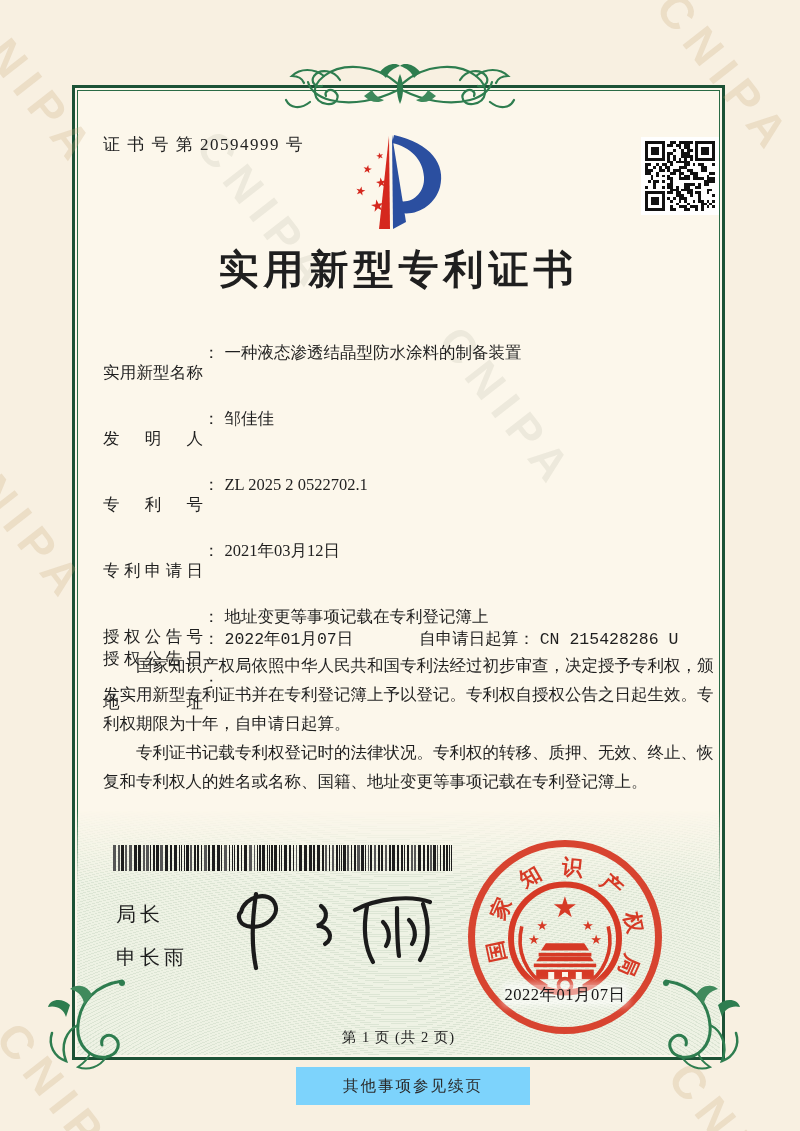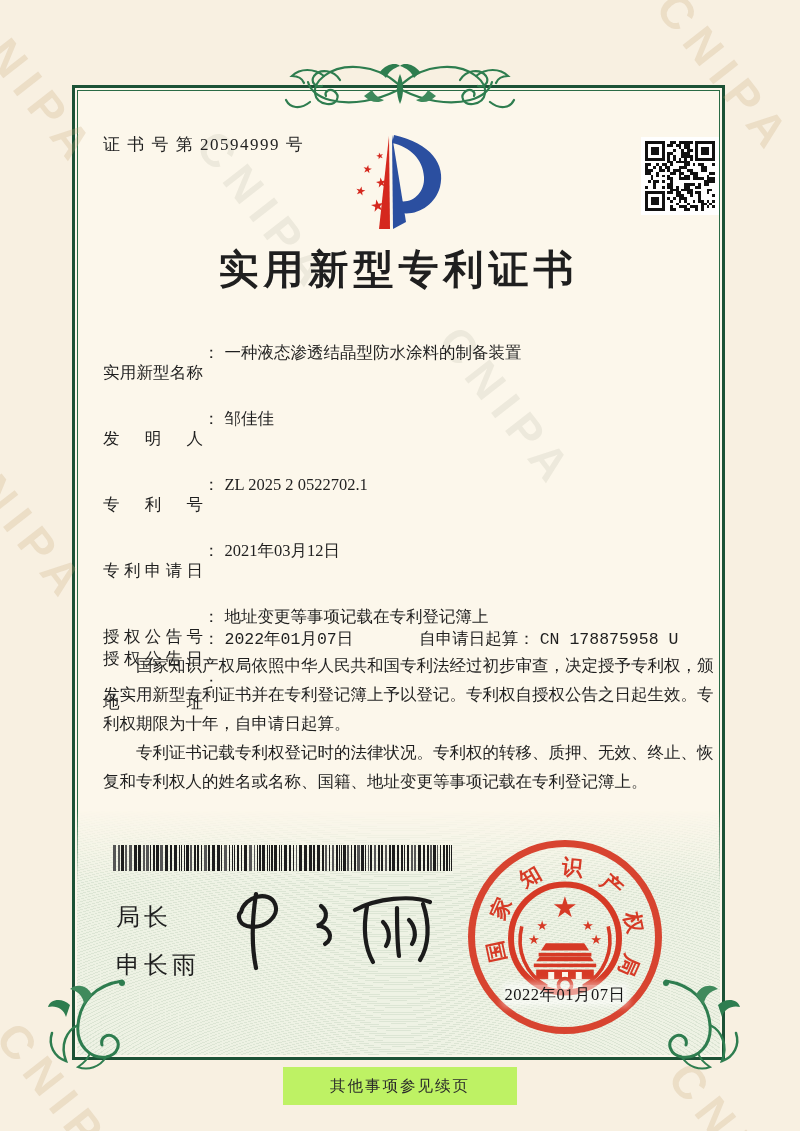--- a/index.html
+++ b/index.html
@@ -54,40 +54,40 @@
   .grant-row{position:absolute;left:103px;top:629px;display:flex;font-size:16.5px;line-height:21px;font-family:Liberation Mono, monospace;}
   .grant-row .flabel{width:100px;}
   .grant-gap{width:66px;flex:none;}
   
   .body-text{position:absolute;left:103px;top:651px;width:616px;font-size:16.5px;line-height:29px;}
   .body-text p{margin:0;text-indent:2em;}
   
   .barcode{position:absolute;left:113px;top:845px;}
   
   .sig-block{position:absolute;left:116px;top:901px;
-    font-family:Liberation Mono, monospace;font-size:24px;letter-spacing:4px;}
+    font-family:Liberation Mono, monospace;font-size:20px;letter-spacing:4px;}
   .sig-block .line{margin-bottom:16px;font-weight:500;}
   .sig-script{position:absolute;left:225px;top:882px;}
   
   .seal{position:absolute;left:468px;top:840px;width:194px;height:194px;}
   .seal-ring{position:absolute;inset:0;border:7px solid #d63a26;border-radius:50%;opacity:.95;box-sizing:border-box;}
   .seal-chars{position:absolute;inset:0;}
   .seal-chars span{
     position:absolute;left:50%;top:50%;font-size:21px;font-weight:bold;color:#d63a26;
   }
   .seal-emblem{position:absolute;left:37px;top:36px;}
   .seal-date{
     position:absolute;left:0;top:144px;width:100%;text-align:center;
     font-size:16.5px;letter-spacing:.5px;color:#151515;
   }
   .seal-date i{font-style:normal;background:rgba(255,255,255,.5);box-shadow:0 0 6px 3px rgba(255,255,255,.45);}
   
   .page-info{position:absolute;left:72px;top:1028px;width:653px;text-align:center;font-size:14.5px;letter-spacing:1px;}
   .continuation{
-    position:absolute;left:283px;top:1067px;width:234px;height:38px;background:#bef264;
+    position:absolute;left:296px;top:1067px;width:234px;height:38px;background:#7dd3fc;
     text-align:center;line-height:38px;font-size:15.5px;letter-spacing:2px;color:#2a2a2a;
   }
 </style>
 </head>
 <body>
 
 <div class="page">
 
   <div class="frame">
     <div class="frame-inner"></div>
@@ -491,21 +491,21 @@
     </div>
   </div>
 
   <div class="grant-row">
     <span class="flabel">授权公告日</span>
       <span class="fcolon">：</span>
     <span class="fvalue">2022年01月07日</span>
     <span class="grant-gap"></span>
     <span>自申请日起算</span>
       <span class="fcolon">：</span>
-    <span class="fvalue">CN 178875958 U</span>
+    <span class="fvalue">CN 215428286 U</span>
   </div>
 
   <div class="body-text">
     <p>国家知识产权局依照中华人民共和国专利法经过初步审查，决定授予专利权，颁发实用新型专利证书并在专利登记簿上予以登记。专利权自授权公告之日起生效。专利权期限为十年，自申请日起算。</p>
     <p>专利证书记载专利权登记时的法律状况。专利权的转移、质押、无效、终止、恢复和专利权人的姓名或名称、国籍、地址变更等事项记载在专利登记簿上。</p>
   </div>
 
   <svg class="barcode" id="barcode-svg" width="342" height="26">
       <rect x="0" y="0" width="3" height="26" fill="#555"></rect>
       <rect x="5" y="0" width="2" height="26" fill="#555"></rect>
@@ -648,15 +648,16 @@
       <rect x="24" y="73" width="52" height="3" fill="#d63a26"></rect>
       <rect x="26" y="78" width="48" height="8" fill="#d63a26"></rect>
       <rect x="36" y="80" width="5" height="6" fill="#fcf7eb"></rect>
       <rect x="47.5" y="80" width="5" height="6" fill="#fcf7eb"></rect>
       <rect x="59" y="80" width="5" height="6" fill="#fcf7eb"></rect>
       <circle cx="50" cy="91" r="5.5" fill="none" stroke="#d63a26" stroke-width="3"></circle>
     </svg>
     <div class="seal-date"><i>2022年01月07日</i></div>
   </div>
 
+  <div class="page-info">第 1 页 (共 2 页)</div>
   <div class="continuation">其他事项参见续页</div>
 
 </div>
 
 </body></html>

